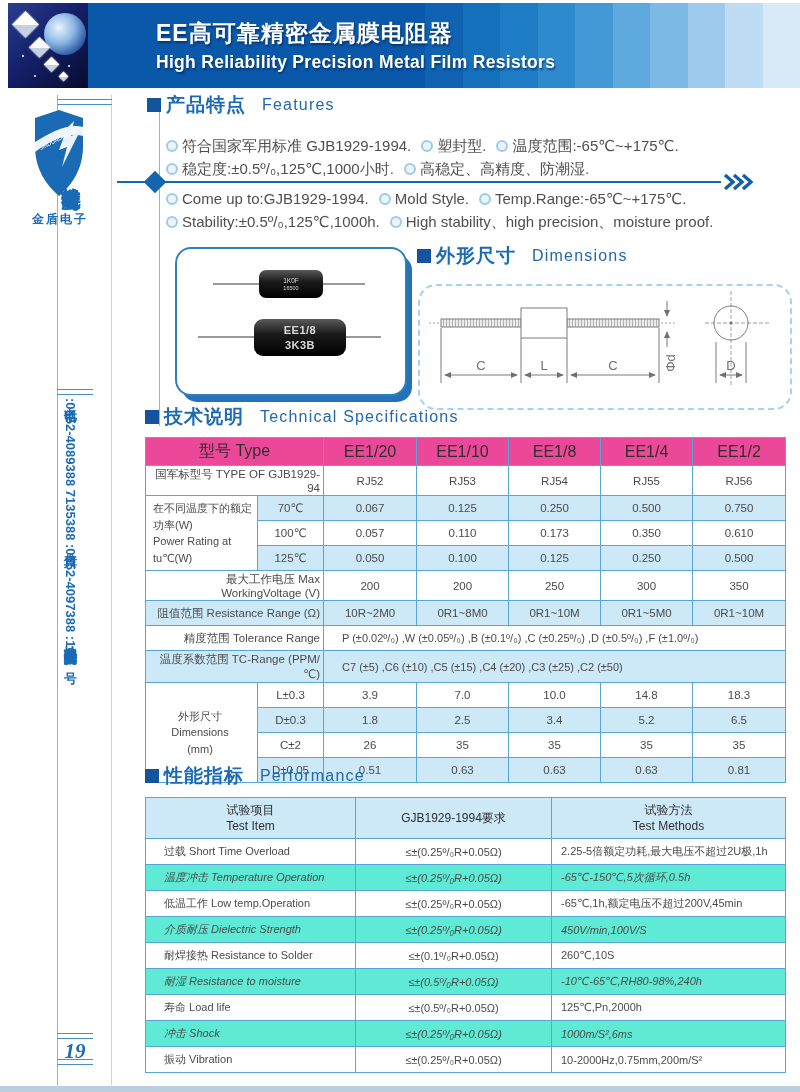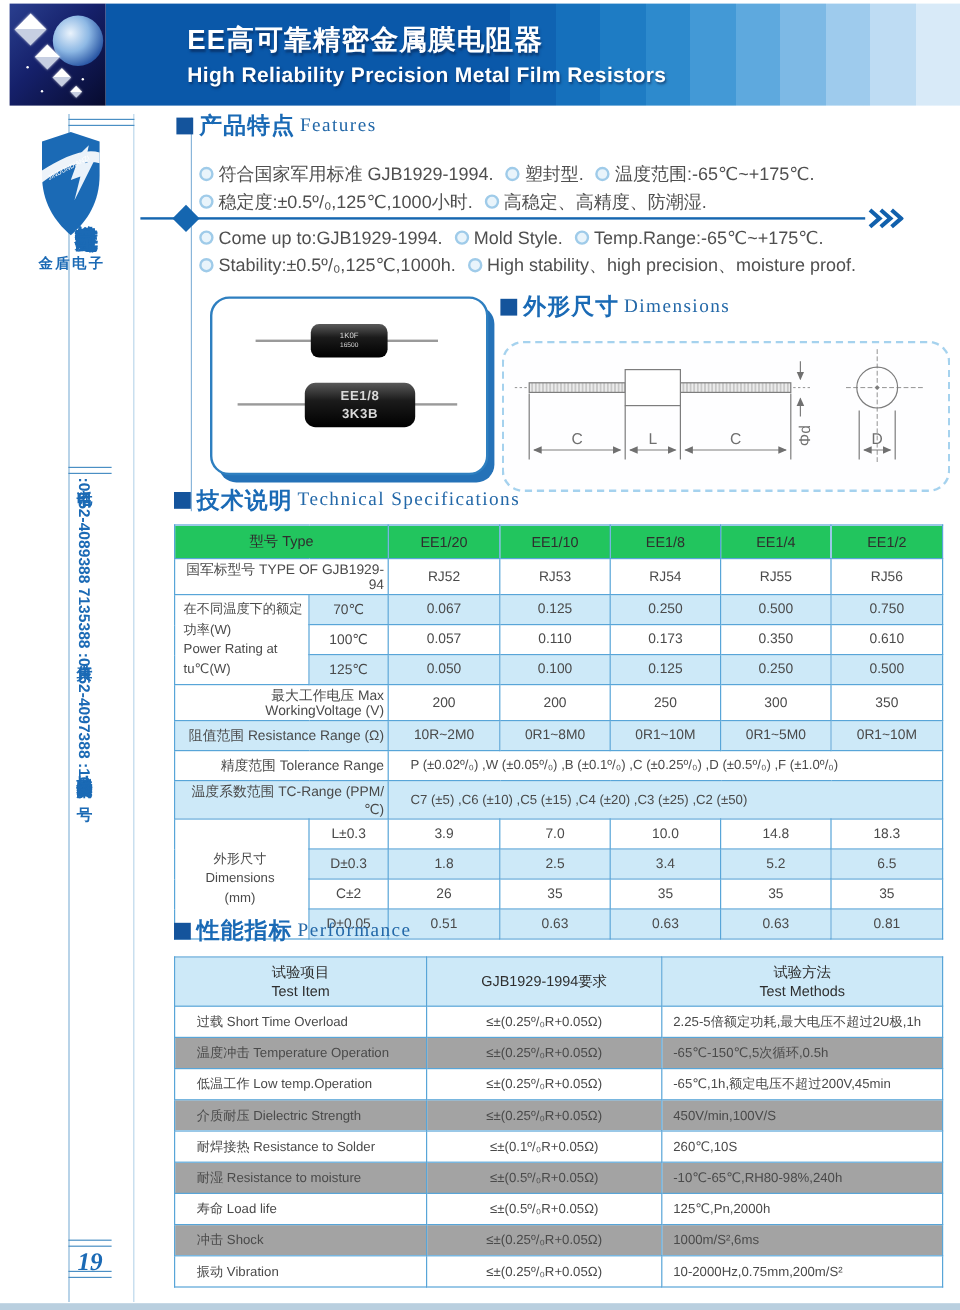--- a/index.html
+++ b/index.html
@@ -37,22 +37,22 @@
     text-orientation:upright;font-size:19px;font-weight:bold;color:#1b6ab5;letter-spacing:.5px;}
   .contact-v{position:absolute;left:61px;top:398px;height:622px;writing-mode:vertical-rl;
     text-orientation:mixed;font-size:13px;font-weight:bold;color:#1b6ab5;}
   .page-num{position:absolute;left:57px;top:1039px;width:36px;height:18px;text-align:center;
     font-family:"Liberation Serif","DejaVu Serif",serif;font-style:italic;font-weight:bold;
     font-size:21px;color:#1b6ab5;}
   
   .sec-title{position:absolute;display:flex;align-items:center;}
   .sec-sq{width:14px;height:14px;background:#14549c;margin-right:5px;}
   .sec-zh{font-size:19px;font-weight:bold;color:#1a6ab5;letter-spacing:1px;}
-  .sec-en{font-family:Liberation Serif, serif;font-size:16px;color:#2368a8;
-    letter-spacing:1.2px;margin-left:4px;}
+  .sec-en{font-family:Liberation Sans, sans-serif;font-size:16px;color:#2368a8;
+    letter-spacing:1.2px;margin-left:16px;}
   
   .features-lines{position:absolute;left:166px;top:134px;width:620px;}
   .feat-line{height:23px;line-height:23px;font-size:15px;color:#4f4f4f;white-space:nowrap;}
   .feat-line:nth-child(3){margin-top:7px;}
   .feat-seg{margin-right:10px;}
   .bullet{display:inline-block;width:8px;height:8px;border:2px solid #9fcbe9;border-radius:50%;
     background:#e9f4fb;margin-right:4px;vertical-align:-1px;}
   .hr-line{position:absolute;left:117px;top:181px;width:604px;height:2px;background:#1566b0;}
   .diamond{position:absolute;left:147px;top:174px;width:16px;height:16px;background:#1566b0;
     transform:rotate(45deg);}
@@ -68,32 +68,32 @@
   .res-large{left:77px;top:70px;width:92px;height:37px;border-radius:9px;font-size:11px;
     font-weight:bold;line-height:1.3;letter-spacing:.5px;}
   
   .dim-box{position:absolute;left:418px;top:284px;width:374px;height:126px;background:#fefeff;
     border:2px dashed #a5d2ee;border-radius:18px;box-sizing:border-box;}
   .dim-svg{position:absolute;left:1px;top:1px;}
   
   table.dtable{position:absolute;border-collapse:collapse;background:#fff;table-layout:fixed;}
   .dtable th,.dtable td{border:1px solid #58a5d8;font-weight:normal;overflow:hidden;}
   .spec{left:145px;top:437px;width:640px;}
-  .spec thead th{height:25px;background:#22c55e;font-size:12px;color:#2e2e2e;}
+  .spec thead th{height:25px;background:#ec4899;font-size:16px;color:#2e2e2e;}
   .spec td{height:22px;font-size:11.5px;color:#4a4a4a;text-align:center;padding:1px 3px;}
   .spec tr.alt td{background:#cde9f8;}
   .spec tr.alt td.grp{background:#fff;}
   .spec td.lbl{text-align:right;padding-left:9px;}
   .spec td.grp{text-align:left;padding-left:7px;font-size:11px;line-height:1.5;}
   .spec td.grp.center{text-align:center;padding-left:0;}
   .spec td.wide{text-align:left;padding-left:18px;font-size:11px;white-space:nowrap;}
   .perf{left:145px;top:797px;width:640px;}
   .perf thead th{height:38px;background:#cde9f8;font-size:12px;color:#2e2e2e;line-height:1.35;}
   .perf td{height:23px;font-size:11px;color:#4a4a4a;}
-  .perf tr.alt td{background:#a3a3a3;}
+  .perf tr.alt td{background:#5eead4;font-style:italic;}
   .perf td.item{text-align:left;padding-left:18px;}
   .perf td.req{text-align:center;}
   .perf td.method{text-align:left;padding-left:9px;}
   .bottom-band{position:absolute;left:0;top:1086px;width:800px;height:6px;background:#b9cfdf;}
 </style>
 </head>
 <body>
 
 <div class="page">
 

